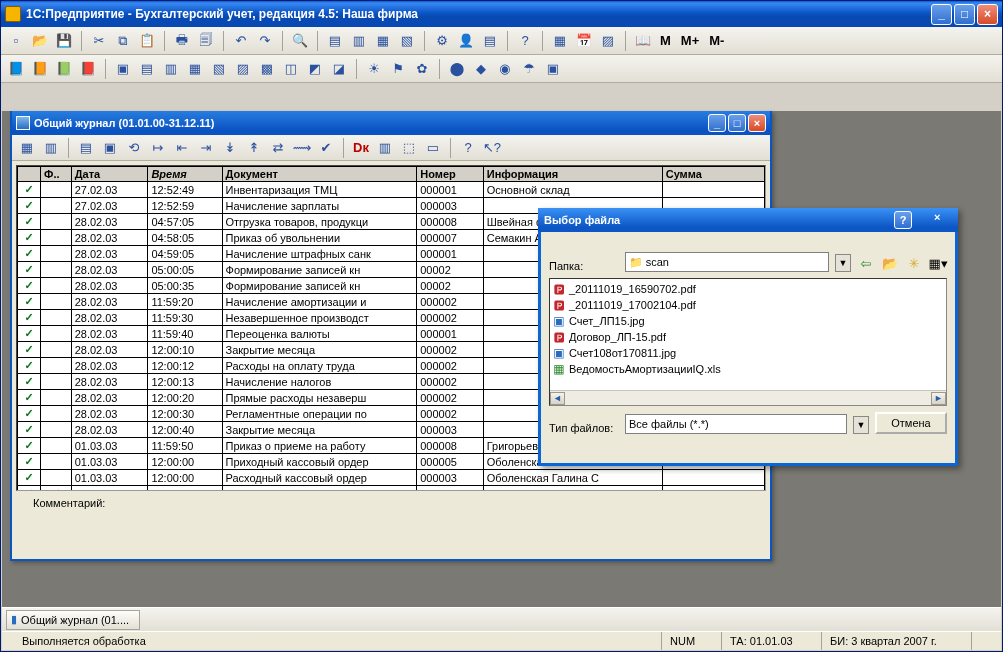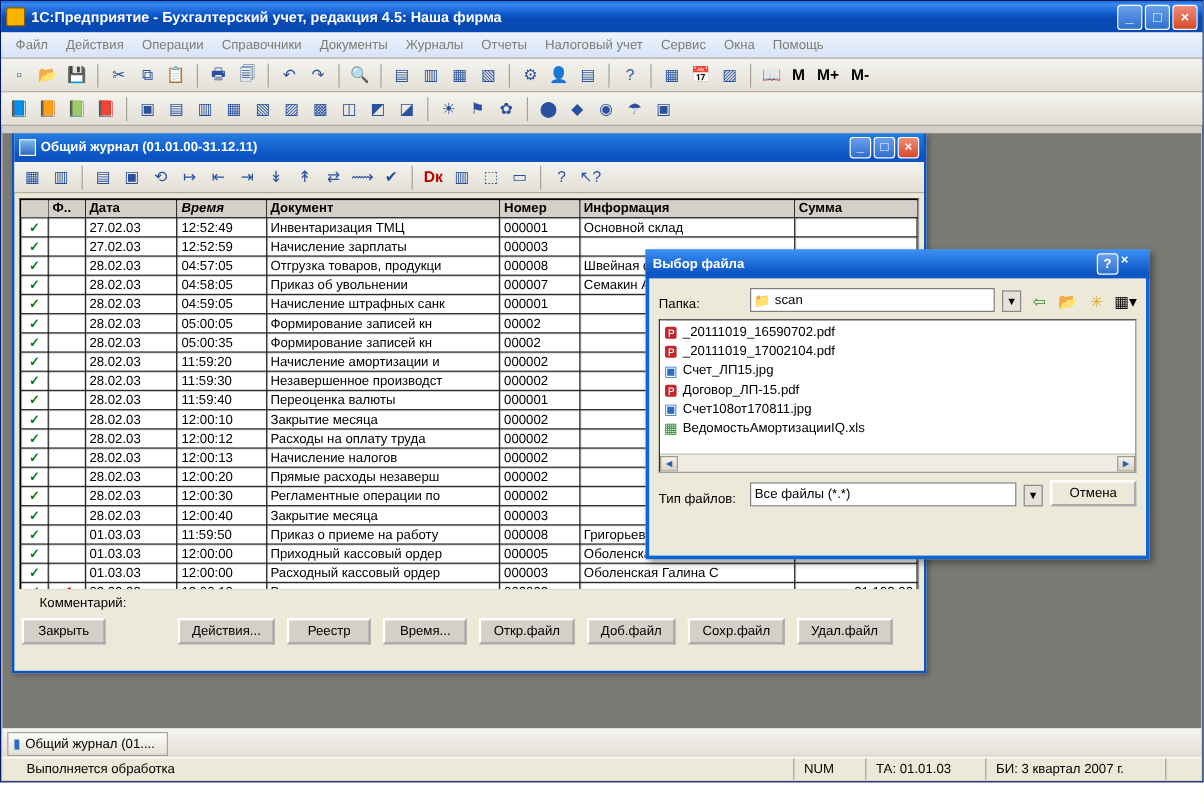--- a/index.html
+++ b/index.html
@@ -50,23 +50,23 @@
   table.jr tr.last td.icon2{color:#c00;}
   table.jr td.num{text-align:right;}
   .child .footer { padding:2px 21px; font-size:11px; }
   .btnrow { display:flex; gap:10px; padding:4px 6px; }
   .btn95 { min-width:70px; height:22px; border:2px outset #fff; background:#d4d0c8; text-align:center; padding:0 10px;
            display:flex;align-items:center;justify-content:center;}
 
   
   .dlg { position:absolute; left:536px; top:97px; width:420px; height:258px;
          border:3px solid #0a66d6; background:#ece9d8; box-shadow:3px 3px 6px rgba(0,0,0,.4);}
-  .dlg .dtitle { height:24px; margin:-3px -3px 4px -3px; padding:0 6px;
+  .dlg .dtitle { height:24px; margin:-3px -3px 16px -3px; padding:0 6px;
                  background:linear-gradient(to bottom,#3a91f5,#0d56c5 80%);
-                 color:#fff; display:flex; align-items:center; font-weight:bold; }
+                 color:#fff; display:flex; align-items:center; font-weight:bold;gap:20px; }
   .dlg .dtitle .ttext{flex:1;}
   .dlg .row { display:flex; align-items:flex-end; padding:4px 8px; gap:6px; }
   .dlg .folderbox{flex:1;display:flex;align-items:center;border:1px solid #7f7f7f;background:#fff;height:20px;padding:0 3px;}
   .dlg .dropbtn{width:16px;height:18px;background:#e6e2d8;border:1px solid #888;display:flex;align-items:center;justify-content:center;font-size:9px;}
   .dlg .navico{width:18px;height:18px;display:flex;align-items:center;justify-content:center;font-size:13px;}
   .dlg .filelist{margin:2px 8px;height:128px;border:1px inset #888;background:#fff;overflow:auto;padding:2px;position:relative;}
   .dlg .fitem{display:flex;align-items:center;gap:3px;height:16px;}
   .dlg .fico{width:14px;height:14px;font-size:12px;display:flex;align-items:center;justify-content:center;}
   .dlg .fico.pdf{color:#c1272d;}
   .dlg .fico.jpg{color:#2a6cc0;}
@@ -95,33 +95,20 @@
   <div class="titlebar">
     <div class="winico"></div>
     <span class="ttext">1С:Предприятие  - Бухгалтерский учет, редакция 4.5: Наша фирма</span>
     <div class="winbtns">
       <div class="winbtn">_</div>
       <div class="winbtn">□</div>
       <div class="winbtn close">×</div>
     </div>
   </div>
 
-  <div class="menubar" id="menubar">
-      <span>Файл</span>
-      <span>Действия</span>
-      <span>Операции</span>
-      <span>Справочники</span>
-      <span>Документы</span>
-      <span>Журналы</span>
-      <span>Отчеты</span>
-      <span>Налоговый учет</span>
-      <span>Сервис</span>
-      <span>Окна</span>
-      <span>Помощь</span>
-    </div>
 
   <div class="toolbar">
     <div class="tbbtn">▫</div>
     <div class="tbbtn">📂</div>
     <div class="tbbtn">💾</div>
     <div class="tbsep"></div>
     <div class="tbbtn">✂</div>
     <div class="tbbtn">⧉</div>
     <div class="tbbtn">📋</div>
     <div class="tbsep"></div>
@@ -429,30 +416,20 @@
                 <td>12:00:10</td>
                 <td>Выплата зарплаты</td>
                 <td>000002</td>
                 <td></td>
                 <td class="num">21,192.00</td>
               </tr>
             </tbody>
         </table>
       </div>
       <div class="footer">Комментарий:</div>
-      <div class="btnrow" id="jbtnrow">
-          <div class="btn95">Закрыть</div>
-          <div class="btn95" style="margin-left: 50px;">Действия...</div>
-          <div class="btn95">Реестр</div>
-          <div class="btn95">Время...</div>
-          <div class="btn95">Откр.файл</div>
-          <div class="btn95">Доб.файл</div>
-          <div class="btn95">Сохр.файл</div>
-          <div class="btn95">Удал.файл</div>
-        </div>
     </div>
 
     <div class="dlg">
       <div class="dtitle">
         <span class="ttext">Выбор файла</span>
         <div class="helpbtn">?</div>
         <div class="cwinbtn close" style="width:18px;height:18px">×</div>
       </div>
       <div class="row">
         <span class="lbl">Папка:</span>

